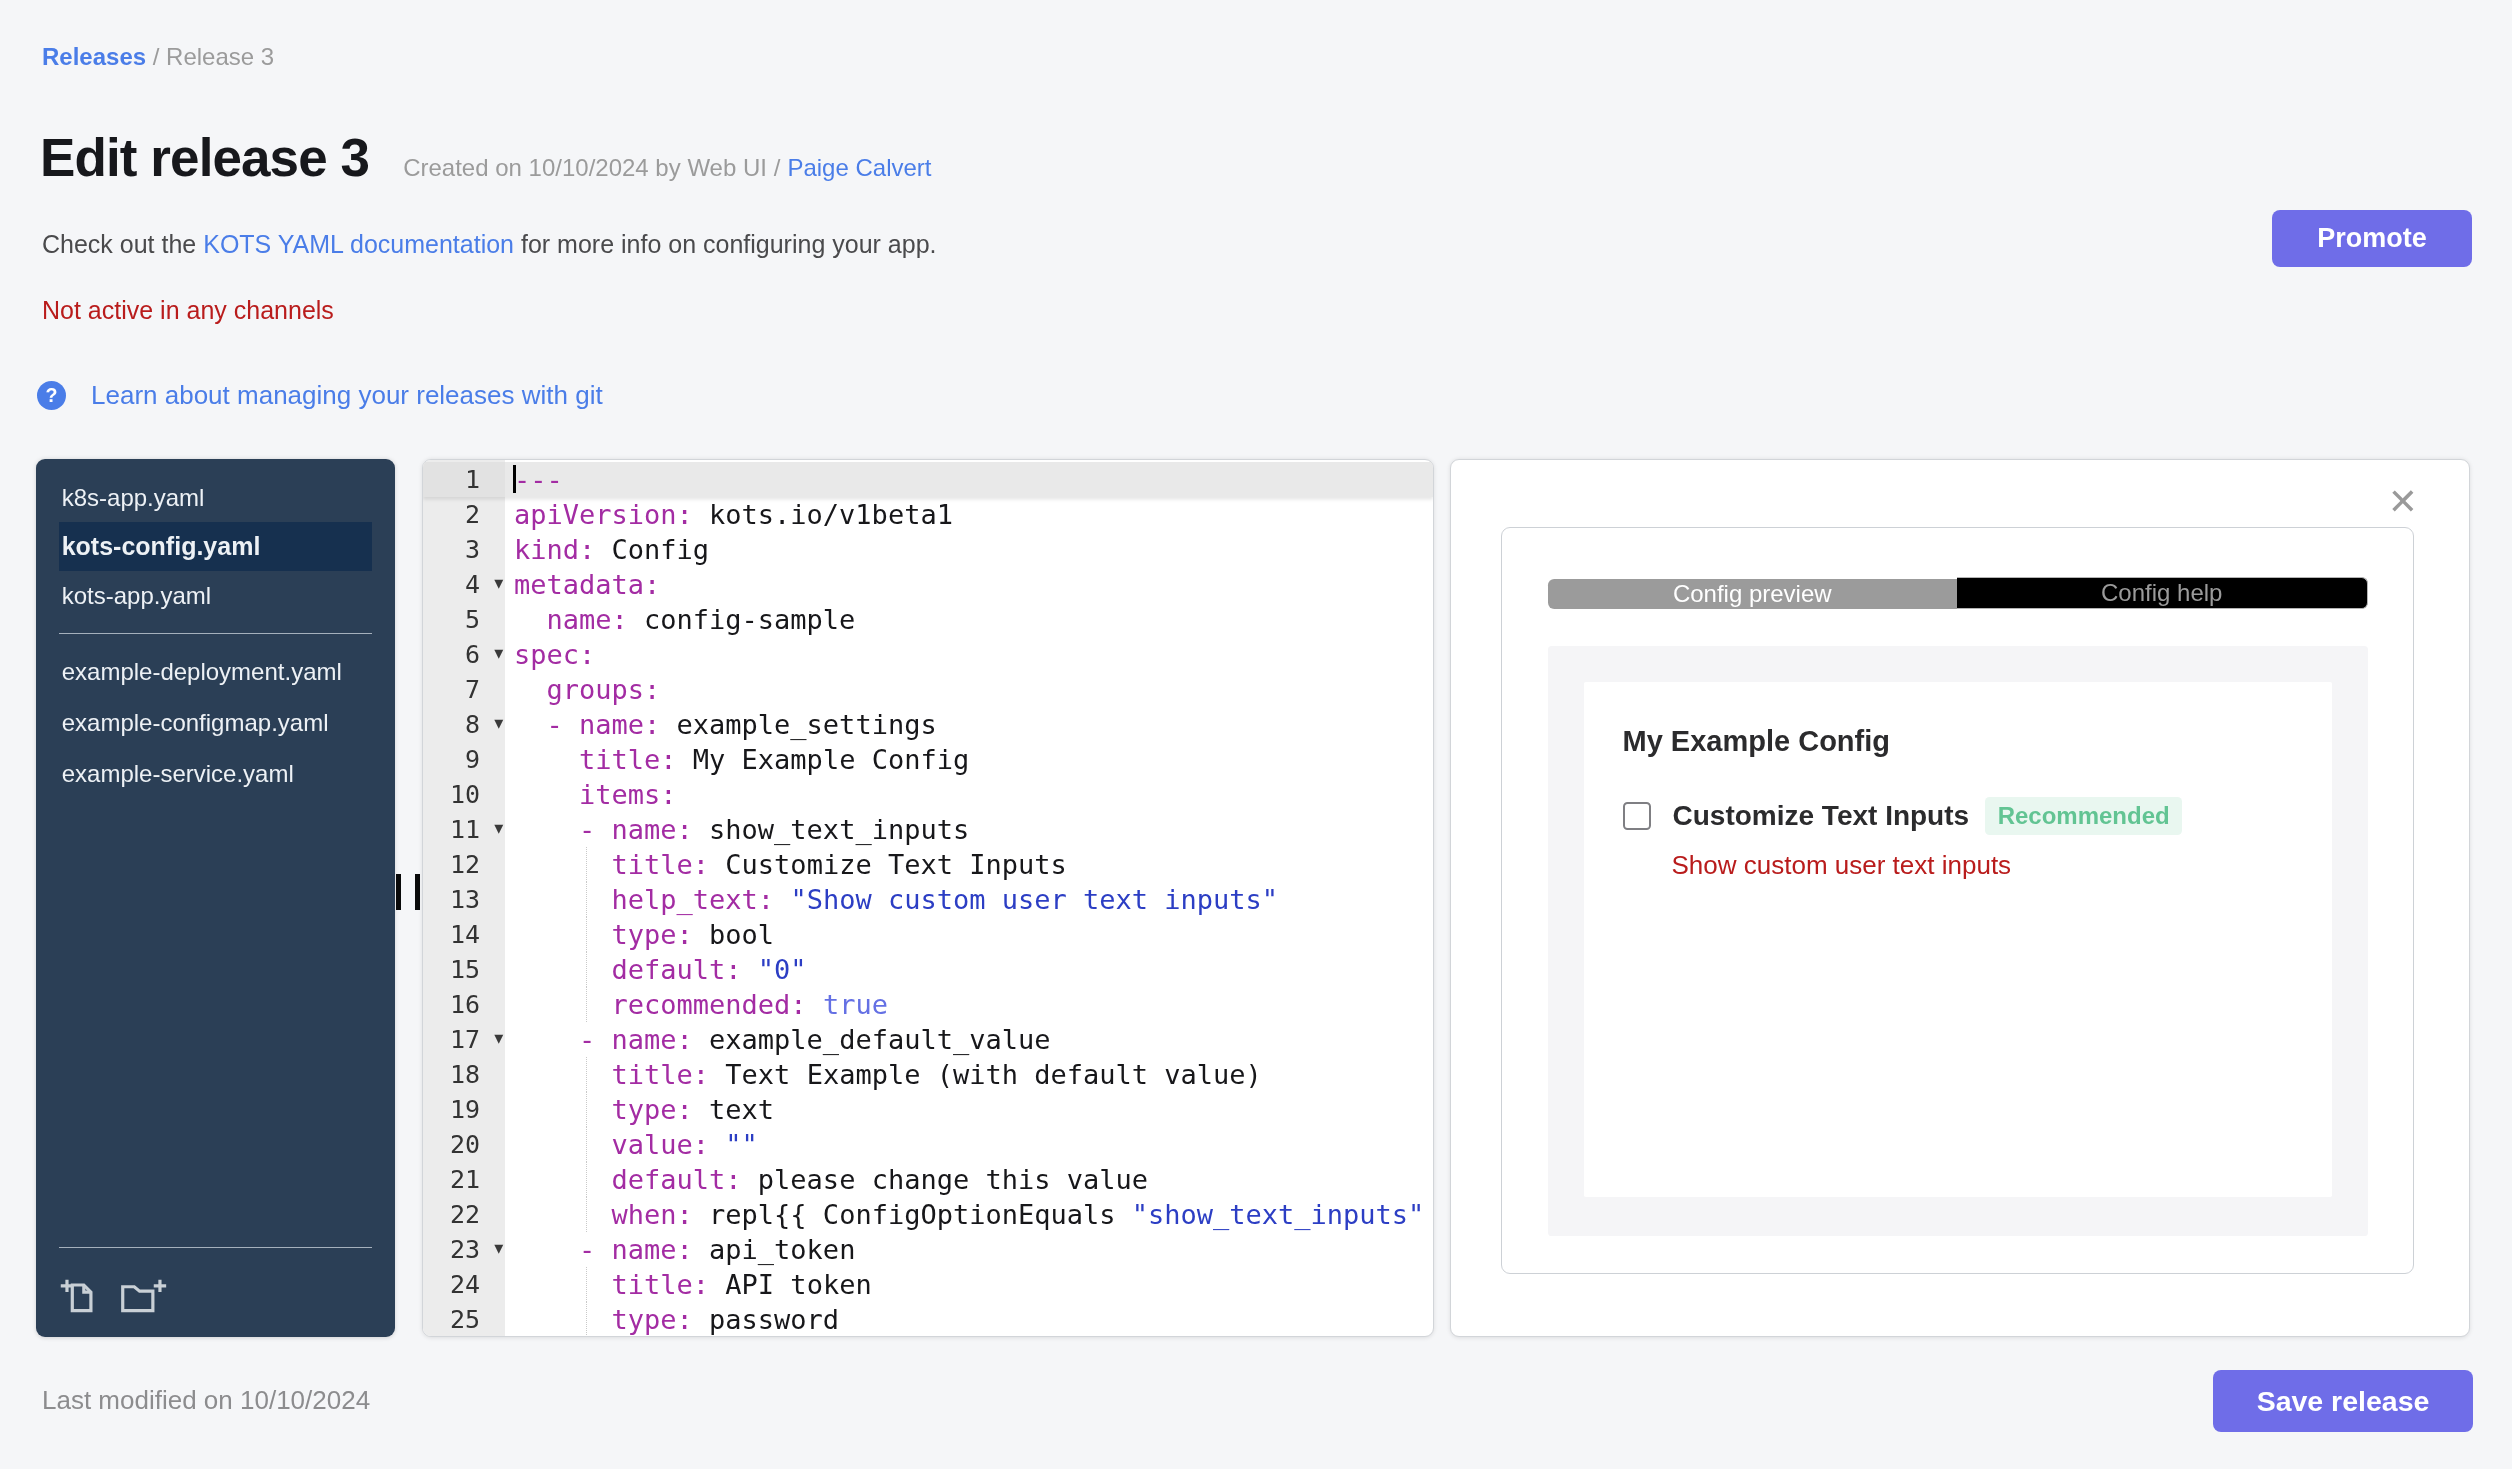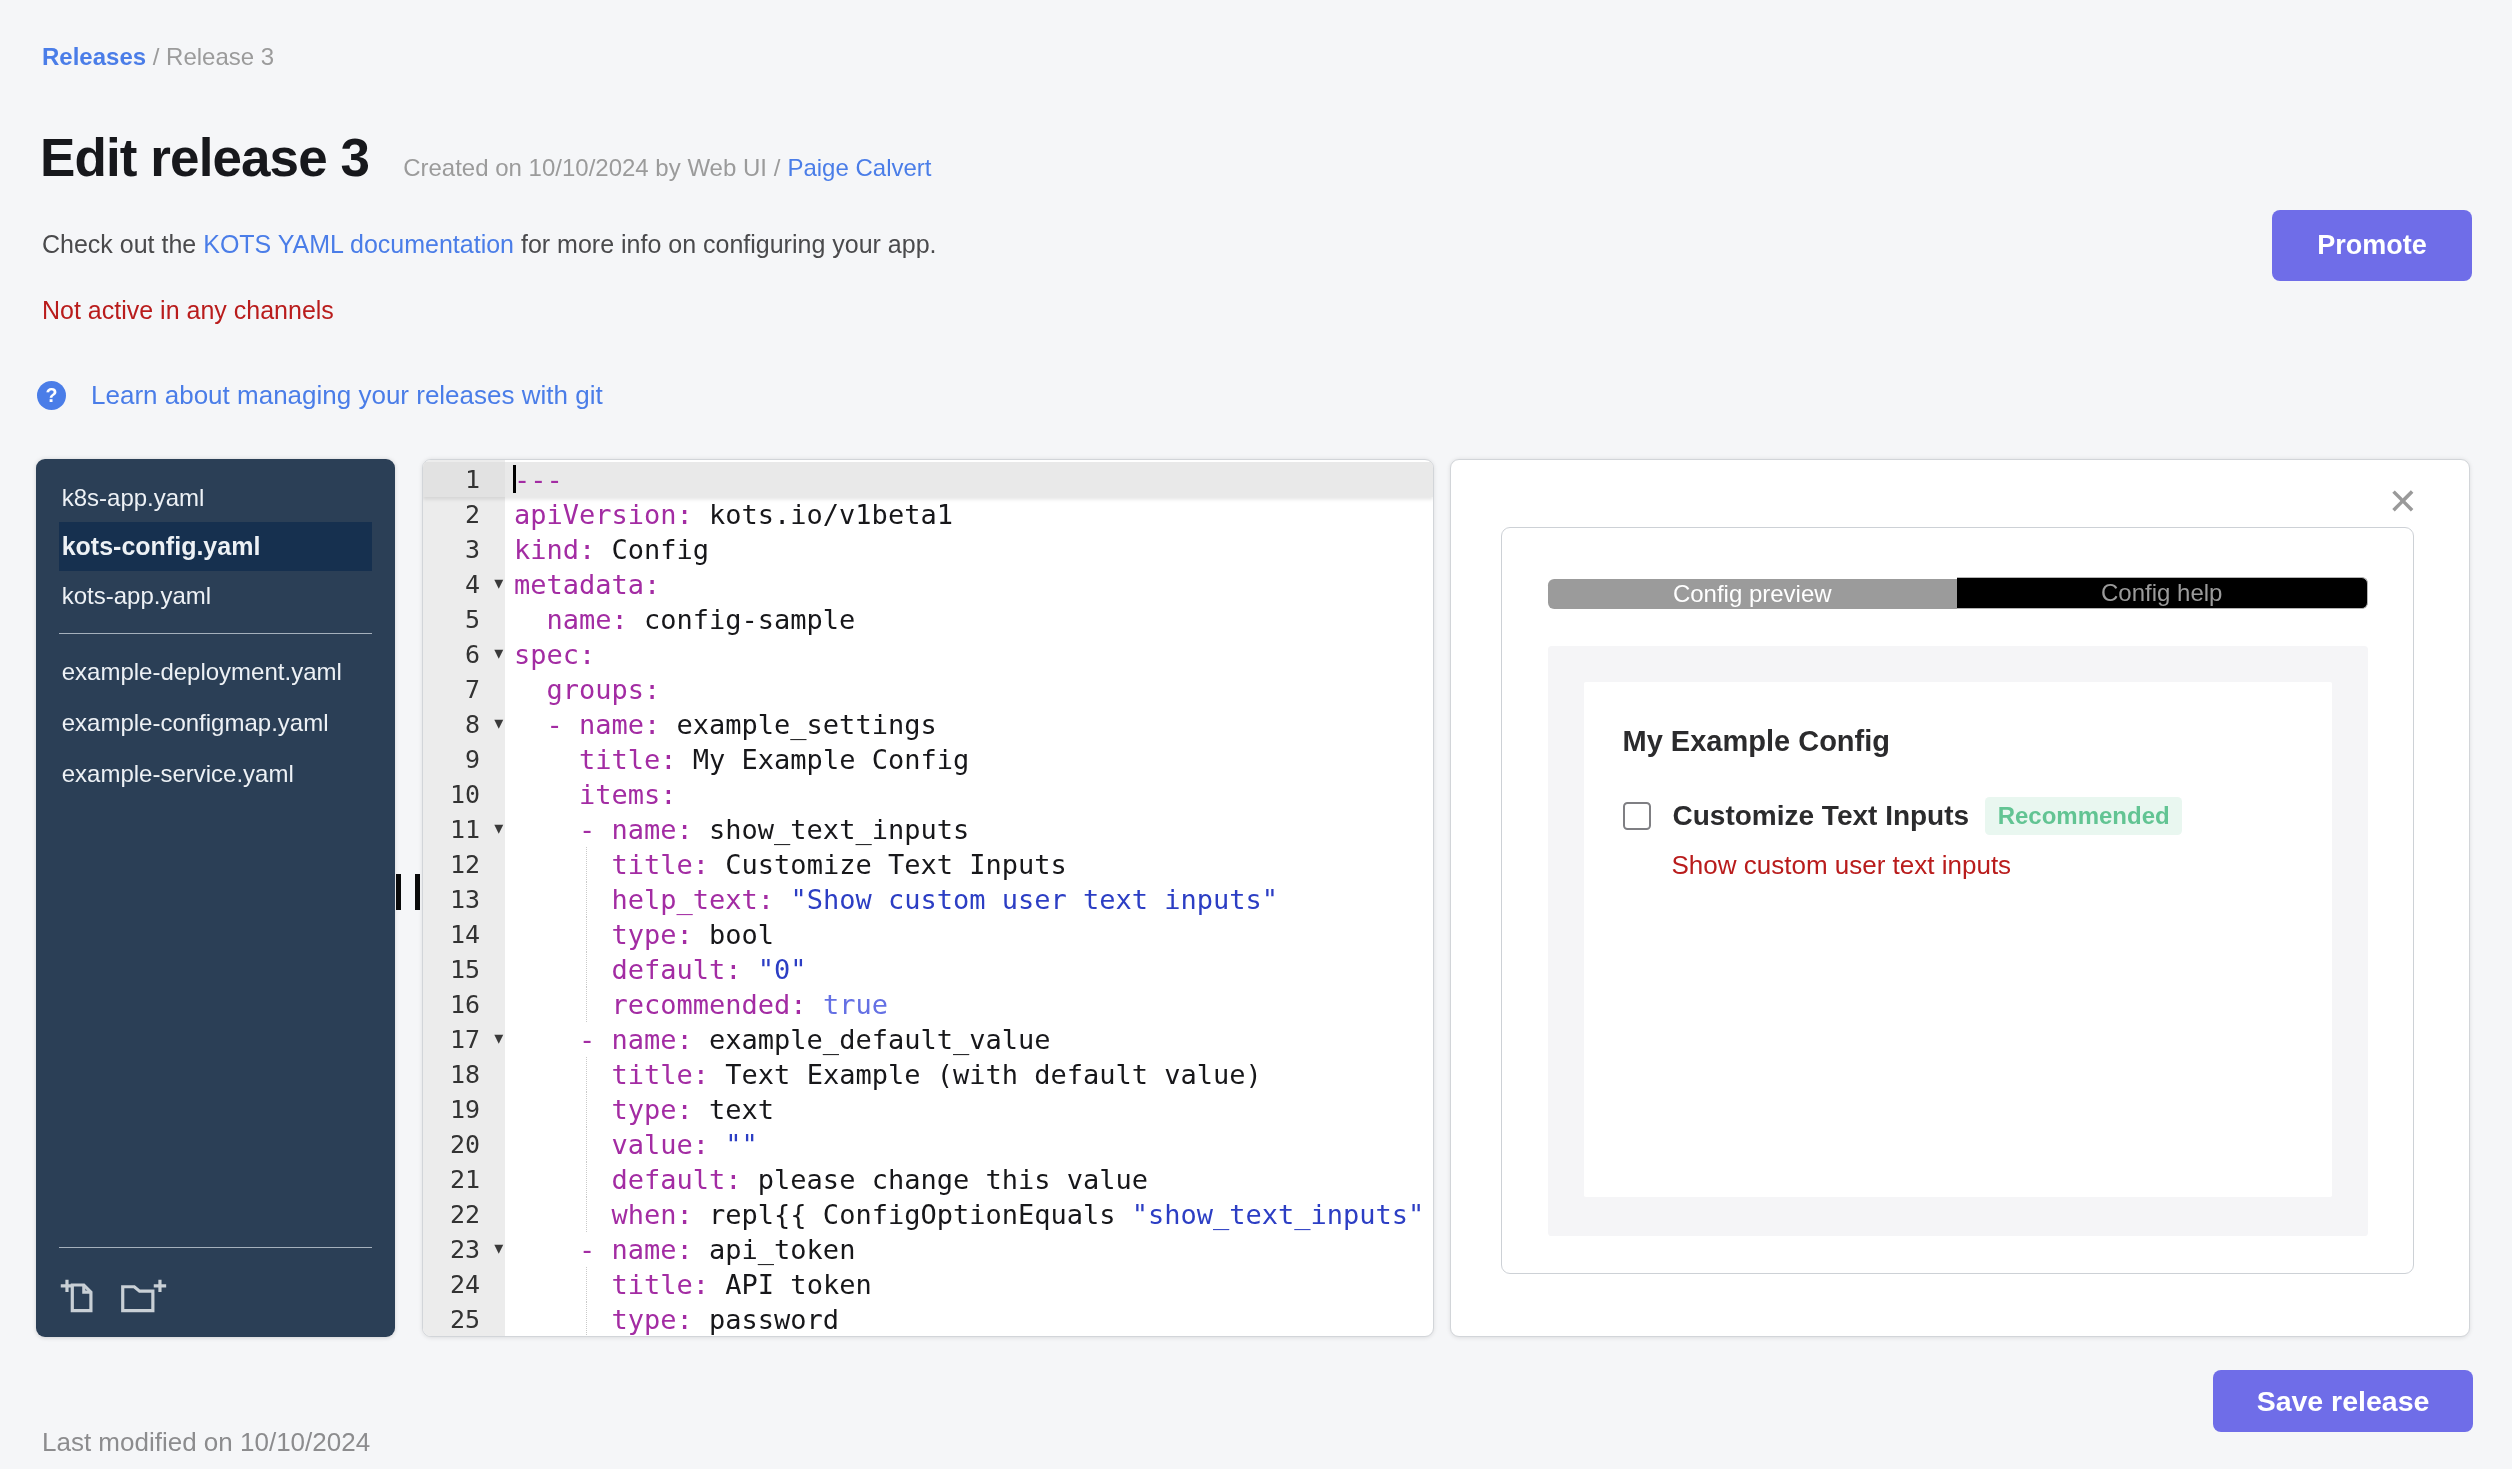--- a/index.html
+++ b/index.html
@@ -15,21 +15,21 @@
   .breadcrumb .bc-sep,.breadcrumb .bc-cur{color:#9b9b9b;}
   .title-row{position:absolute;left:40px;top:127px;display:flex;align-items:baseline;}
   .page-title{font-size:53px;font-weight:700;color:#17181c;margin:0;letter-spacing:-0.9px;}
   .created{font-size:24px;color:#9b9b9b;margin-left:34px;}
   .created .author{color:var(--link);font-weight:500;margin-left:7.1px;cursor:pointer;}
   .intro{position:absolute;left:42px;top:230px;font-size:25px;color:#4a4a4c;}
   .intro .doc-link{color:var(--link);font-weight:500;cursor:pointer;}
   .status{position:absolute;left:42px;top:296px;font-size:25px;color:#b91c1c;}
   .btn{display:flex;align-items:center;justify-content:center;color:#fff;background:var(--accent);
        border:none;border-radius:8px;cursor:pointer;font-family:"Liberation Sans",sans-serif;}
-  .promote-btn{position:absolute;left:2272px;top:210px;width:200px;height:71px;font-size:27px;font-weight:700;}
+  .promote-btn{position:absolute;left:2272px;top:210px;width:200px;height:57px;font-size:27px;font-weight:700;}
   .git-row{position:absolute;left:37px;top:380px;display:flex;align-items:center;}
   .help-icon{width:29px;height:29px;border-radius:50%;background:var(--link);color:#fff;
              display:flex;align-items:center;justify-content:center;font-size:19.6px;font-weight:700;}
   .git-link{font-size:26px;color:var(--link);margin-left:25px;cursor:pointer;}
   
   .sidebar-card{position:absolute;left:36px;top:459px;width:359px;height:878px;
     background:var(--sidebar-bg);border-radius:9px;box-shadow:0 0.9px 4.5px rgba(0,0,0,.15);
     display:flex;flex-direction:column;padding:14.3px 0 19.6px;box-sizing:border-box;}
   .file-item{margin:0 23px;padding:8px 2.7px;font-size:24px;line-height:33px;color:#edf1f5;cursor:pointer;}
   .file-item.selected{background:var(--sidebar-selected);font-weight:700;font-size:25px;}
@@ -84,21 +84,21 @@
   .preview-card{background:#fff;height:515px;box-sizing:border-box;padding:43px 39px;border-radius:1.8px;}
   .group-title{font-size:29px;font-weight:700;color:#2b2b2d;}
   .cfg-row{display:flex;align-items:center;margin-top:39px;}
   .checkbox{width:24px;height:24px;border:2.7px solid #7f7f83;border-radius:4.5px;background:#fff;
     flex:0 0 24px;cursor:pointer;}
   .cfg-label{font-size:28px;font-weight:700;color:#2b2b2d;margin-left:22px;}
   .cfg-badge{margin-left:16px;font-size:24px;font-weight:700;color:var(--badge-text);
     background:var(--badge-bg);padding:5.3px 12.5px;border-radius:4.5px;}
   .cfg-help{font-size:26px;color:#b91c1c;margin-top:15px;margin-left:49px;}
   
-  .last-modified{position:absolute;left:42px;top:1427px;font-size:26px;color:#8c8c8e;}
+  .last-modified{position:absolute;left:42px;top:1385px;font-size:26px;color:#8c8c8e;}
   .save-btn{position:absolute;left:2213px;top:1370px;width:260px;height:62px;font-size:28.5px;font-weight:700;}
   svg{display:block;}
 </style>
 </head>
 <body>
 
 <div class="breadcrumb">
   <span class="bc-link">Releases</span><span class="bc-sep"> / </span><span class="bc-cur">Release 3</span>
 </div>
 

